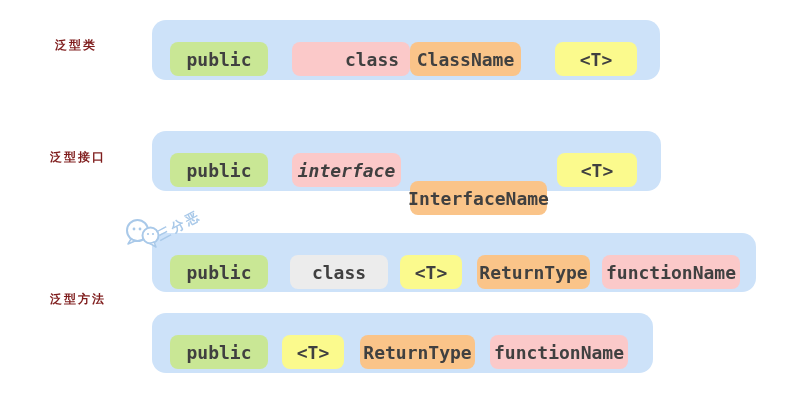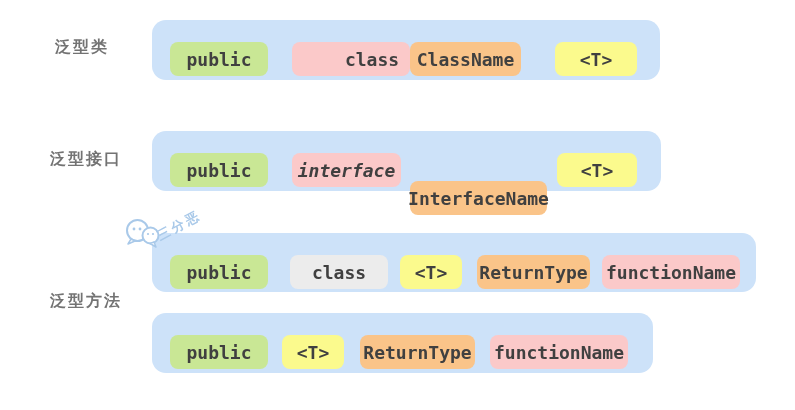--- a/index.html
+++ b/index.html
@@ -7,23 +7,23 @@
     position:relative;
     width:795px;height:410px;
     background:#ffffff;
     overflow:hidden;
     font-family:"DejaVu Sans","Liberation Sans",sans-serif;
   }
   .section-label{
     position:absolute;
     font-family:"DejaVu Serif","Liberation Serif",serif;
     font-weight:bold;
-    font-size:16px;
+    font-size:12px;
     letter-spacing:2px;
-    color:#737373;
+    color:#7f1d1d;
     white-space:nowrap;
   }
   .row-container{
     position:absolute;
     border-radius:14px;
   }
   .token{
     position:absolute;
     top:22px;
     height:34px;

